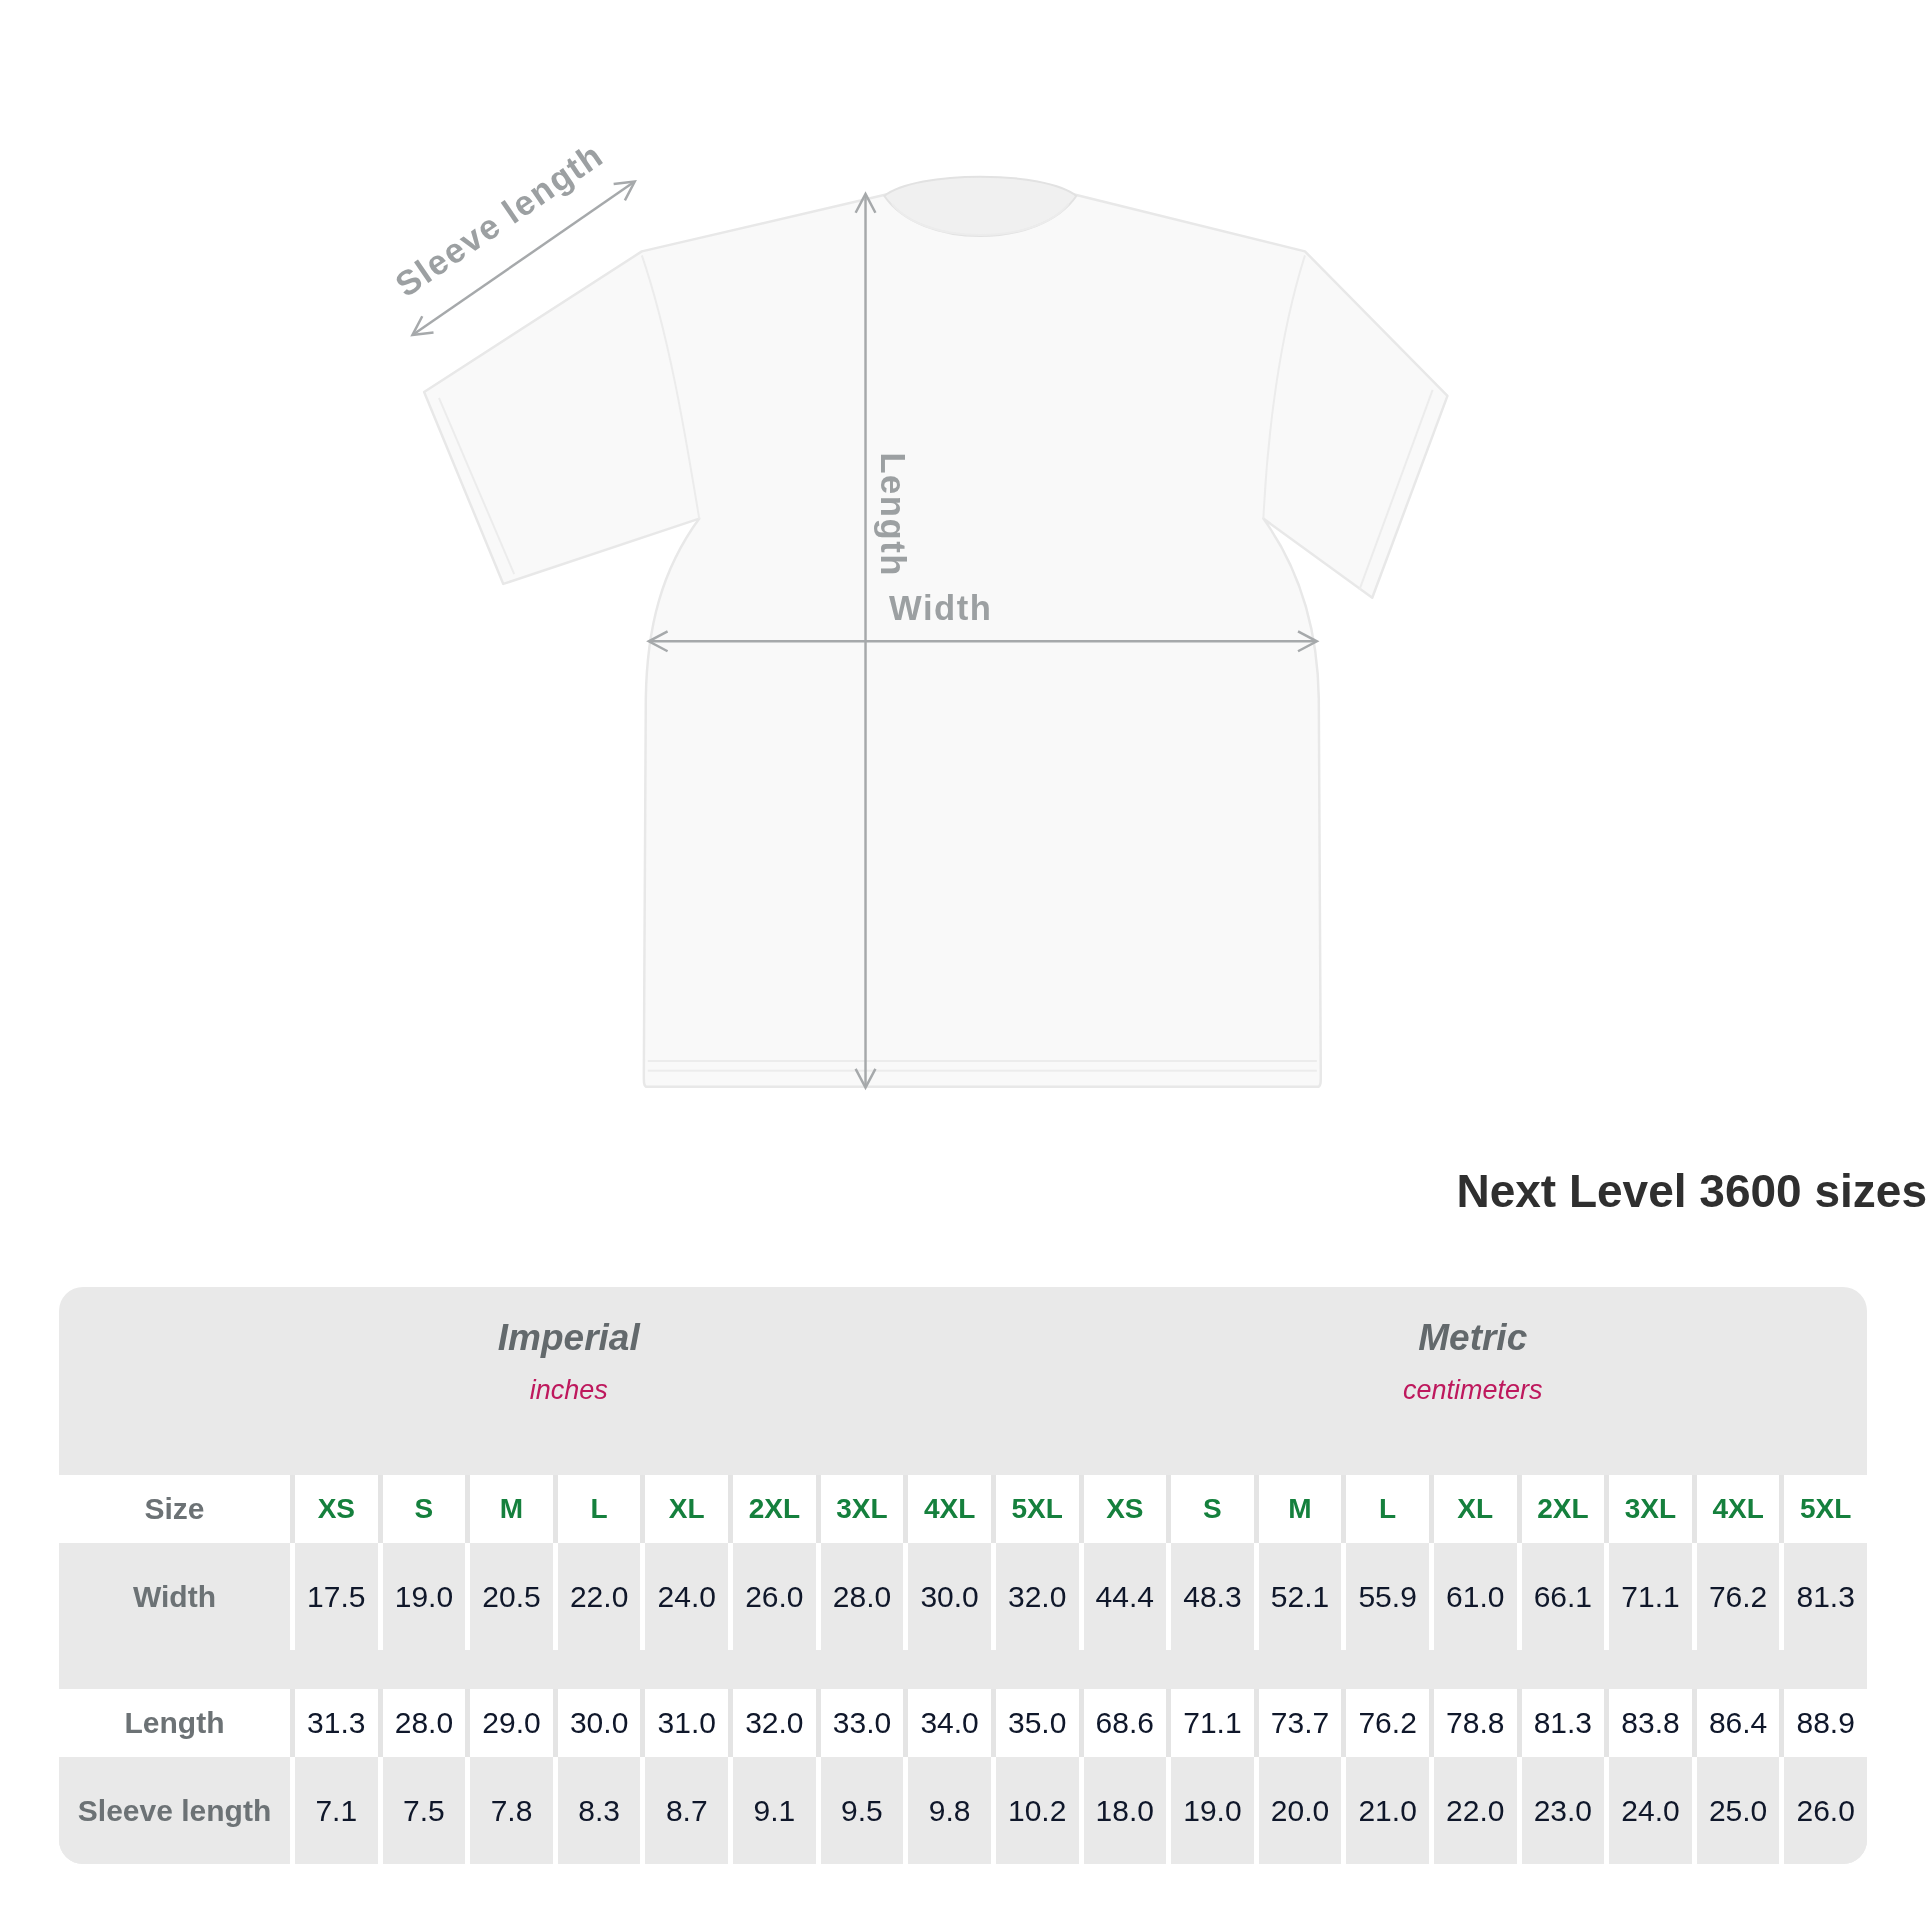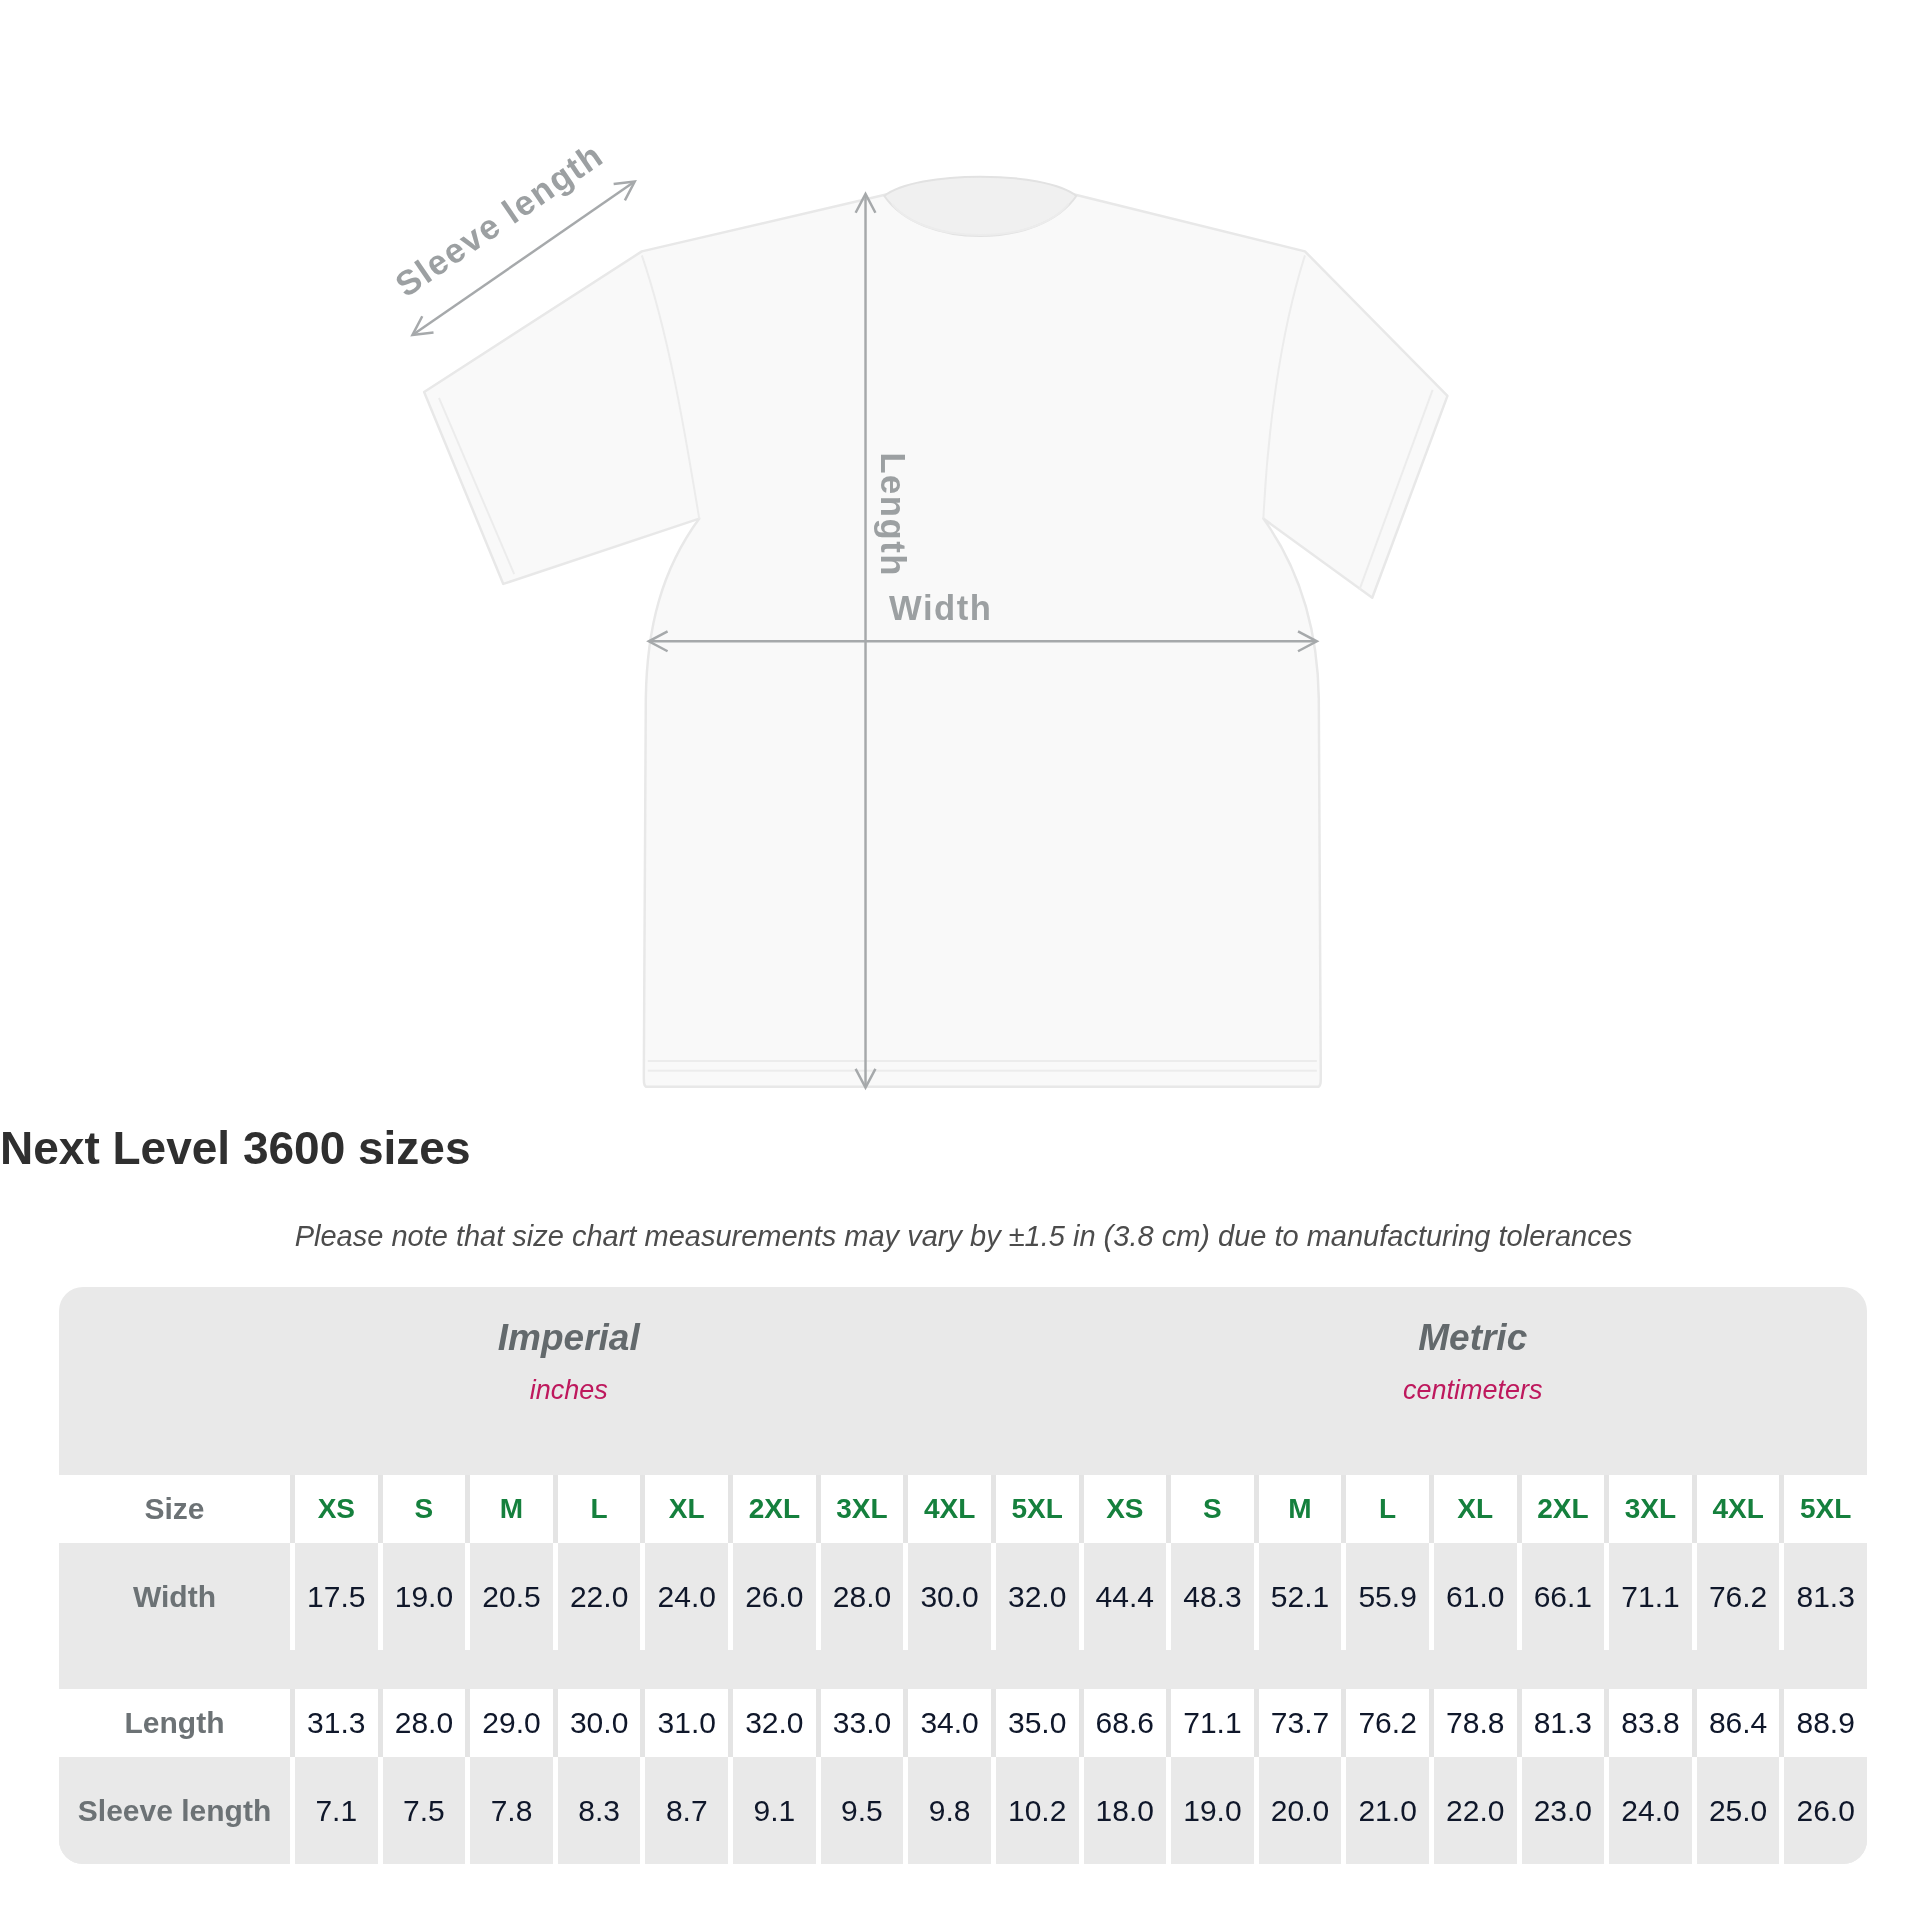--- a/index.html
+++ b/index.html
@@ -9,21 +9,21 @@
   
   .diagram { position:absolute; top:0; left:0; }
   .tee-main { fill:#f9f9f9; stroke:#e8e8e8; stroke-width:2.5; stroke-linejoin:round; }
   .tee-collar { fill:#f0f0f0; stroke:#e2e2e2; stroke-width:2; }
   .tee-seam { fill:none; stroke:#ececec; stroke-width:2; }
   .m-line { stroke:#a6a9ab; stroke-width:2.5; fill:none; }
   .m-label { font-family:"Liberation Sans","DejaVu Sans",sans-serif; font-weight:bold;
              font-size:35px; fill:#9ca0a2; letter-spacing:1.5px; text-anchor:middle; }
 
   
-  .title { position:absolute; top:1121px; left:0; width:100%; text-align:left;
+  .title { position:absolute; top:1164px; left:0; width:100%; text-align:right;
            font-size:46px; font-weight:bold; color:#2f2f2f; }
   .subtitle { position:absolute; top:1220px; left:0; width:100%; text-align:center;
               font-size:29px; font-style:italic; color:#4c4c4c; }
 
   
   .table-card { position:absolute; top:1287px; left:59px; width:1808px;
                 background:#e9e9e9; border-radius:24px; overflow:hidden; }
   .unit-band { display:grid; grid-template-columns:231px repeat(18,1fr); height:149px; }
   .unit-group { display:flex; flex-direction:column; align-items:center; justify-content:center; gap:16px; }
   .unit-group.imperial { grid-column:1 / 11; }
@@ -87,21 +87,20 @@
       <line class="m-line" x1="656" y1="648" x2="1329" y2="648" marker-start="url(#mA)" marker-end="url(#mA)"></line>
       <line class="m-line" x1="417" y1="338" x2="640" y2="184" marker-start="url(#mA)" marker-end="url(#mA)"></line>
     </g>
 
     <text class="m-label" x="504" y="234" transform="rotate(-34.5 504 222)">Sleeve length</text>
     <text class="m-label" x="902" y="532" transform="rotate(90 902 520)">Length</text>
     <text class="m-label" x="950" y="626">Width</text>
   </svg>
 
   <div class="title">Next Level 3600 sizes</div>
-  <div class="subtitle">Please note that size chart measurements may vary by ±1.5 in (3.8 cm) due to manufacturing tolerances</div>
 
   <div class="table-card">
     <div class="unit-band">
       <div class="unit-group imperial">
         <div class="unit-name">Imperial</div>
         <div class="unit-sub">inches</div>
       </div>
       <div class="unit-group metric">
         <div class="unit-name">Metric</div>
         <div class="unit-sub">centimeters</div>

